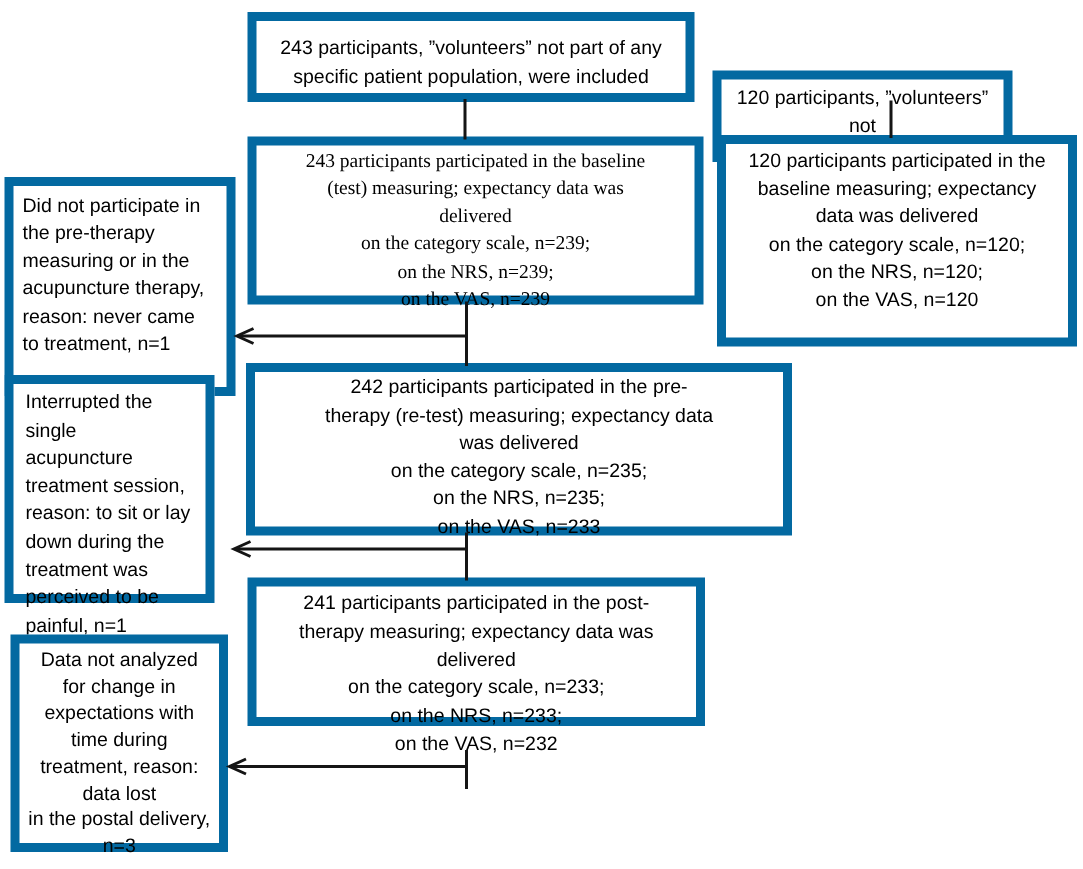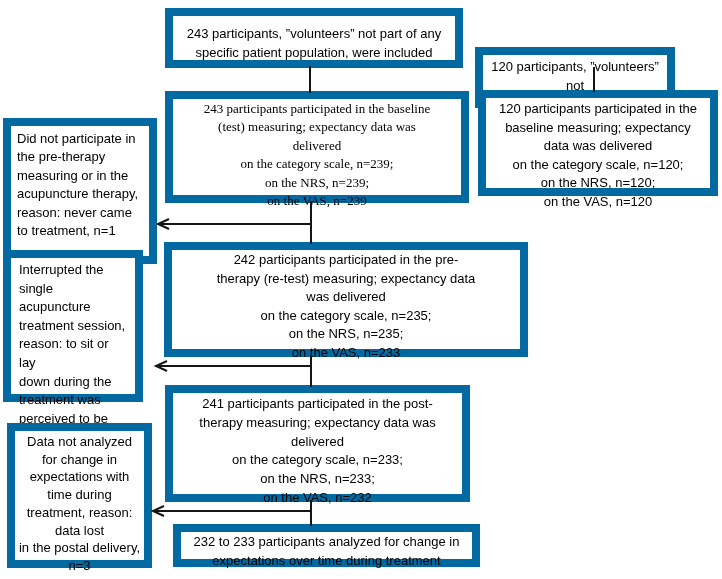--- a/index.html
+++ b/index.html
@@ -12,21 +12,21 @@
     width: 722px;
     height: 579px;
     background: #ffffff;
     font-family: "Liberation Sans", sans-serif;
     color: #000000;
     overflow: hidden;
   }
   .box {
     position: absolute;
     box-sizing: border-box;
-    border: 8px solid #0369a1;
+    border: 6px solid #0369a1;
     background: #ffffff;
     font-size: 13px;
   }
   .txt {
     white-space: pre-line;
   }
   .c { text-align: center; }
   .l { text-align: left; }
   .vline {
     position: absolute;
@@ -61,21 +61,21 @@
 
   <div class="box c" style="left:165px; top:91px; width:304px; height:112px; padding-top:1px; line-height:18.4px;font-family:Liberation Serif, serif;">
     <div class="txt">243 participants participated in the baseline
 (test) measuring; expectancy data was
 delivered
 on the category scale, n=239;
 on the NRS, n=239;
 on the VAS, n=239</div>
   </div>
 
-  <div class="box c" style="left:478px; top:90px; width:240px; height:106px; padding-top:2px; line-height:18.6px;">
+  <div class="box c" style="left:478px; top:90px; width:240px; height:141px; padding-top:2px; line-height:18.6px;">
     <div class="txt">120 participants participated in the
 baseline  measuring; expectancy
 data was delivered
 on the category scale, n=120;
 on the NRS, n=120;
 on the VAS, n=120</div>
   </div>
 
   <div class="box l" style="left:3px; top:118px; width:154px; height:146px; padding:4px 6px; line-height:18.4px;">
     <div class="txt">Did not participate in
@@ -99,44 +99,40 @@
     <div class="txt">Interrupted the single
 acupuncture
 treatment session,
 reason: to sit or lay
 down during the
 treatment was
 perceived to be
 painful, n=1</div>
   </div>
 
-  <div class="box c" style="left:165px; top:385px; width:305px; height:117px; padding-top:2px; line-height:18.8px;">
+  <div class="box c" style="left:165px; top:385px; width:305px; height:99px; padding-top:2px; line-height:18.8px;">
     <div class="txt">241 participants participated in the post-
 therapy  measuring; expectancy data was
 delivered
 on the category scale, n=233;
 on the NRS, n=233;
 on the VAS, n=232</div>
   </div>
 
   <div class="box c" style="left:7px; top:423px; width:145px; height:145px; padding:2px 1px; line-height:17.7px;">
     <div class="txt">Data not analyzed
 for change in
 expectations with
 time during
 treatment, reason:
 data lost
 in the postal delivery,
 n=3</div>
   </div>
 
-  <div class="box c" style="left:173px; top:524px; width:307px; height:43px; padding-top:0px; line-height:19px;">
-    <div class="txt">232 to 233 participants analyzed for change in
-expectations over time during treatment</div>
-  </div>
 
   <div class="vline" style="left:309px; top:66px; height:27px;"></div>
   <div class="vline" style="left:593px; top:67px; height:25px;"></div>
   <div class="vline" style="left:310px; top:201px; height:43px;"></div>
   <div class="vline" style="left:310px; top:355px; height:32px;"></div>
   <div class="vline" style="left:310px; top:500px; height:26px;"></div>
 
   <svg class="arrow" style="left:155px; top:217px;" width="157" height="14">
     <line x1="157" y1="7" x2="4" y2="7"></line>
     <polyline points="14,2 3,7 14,12"></polyline>

